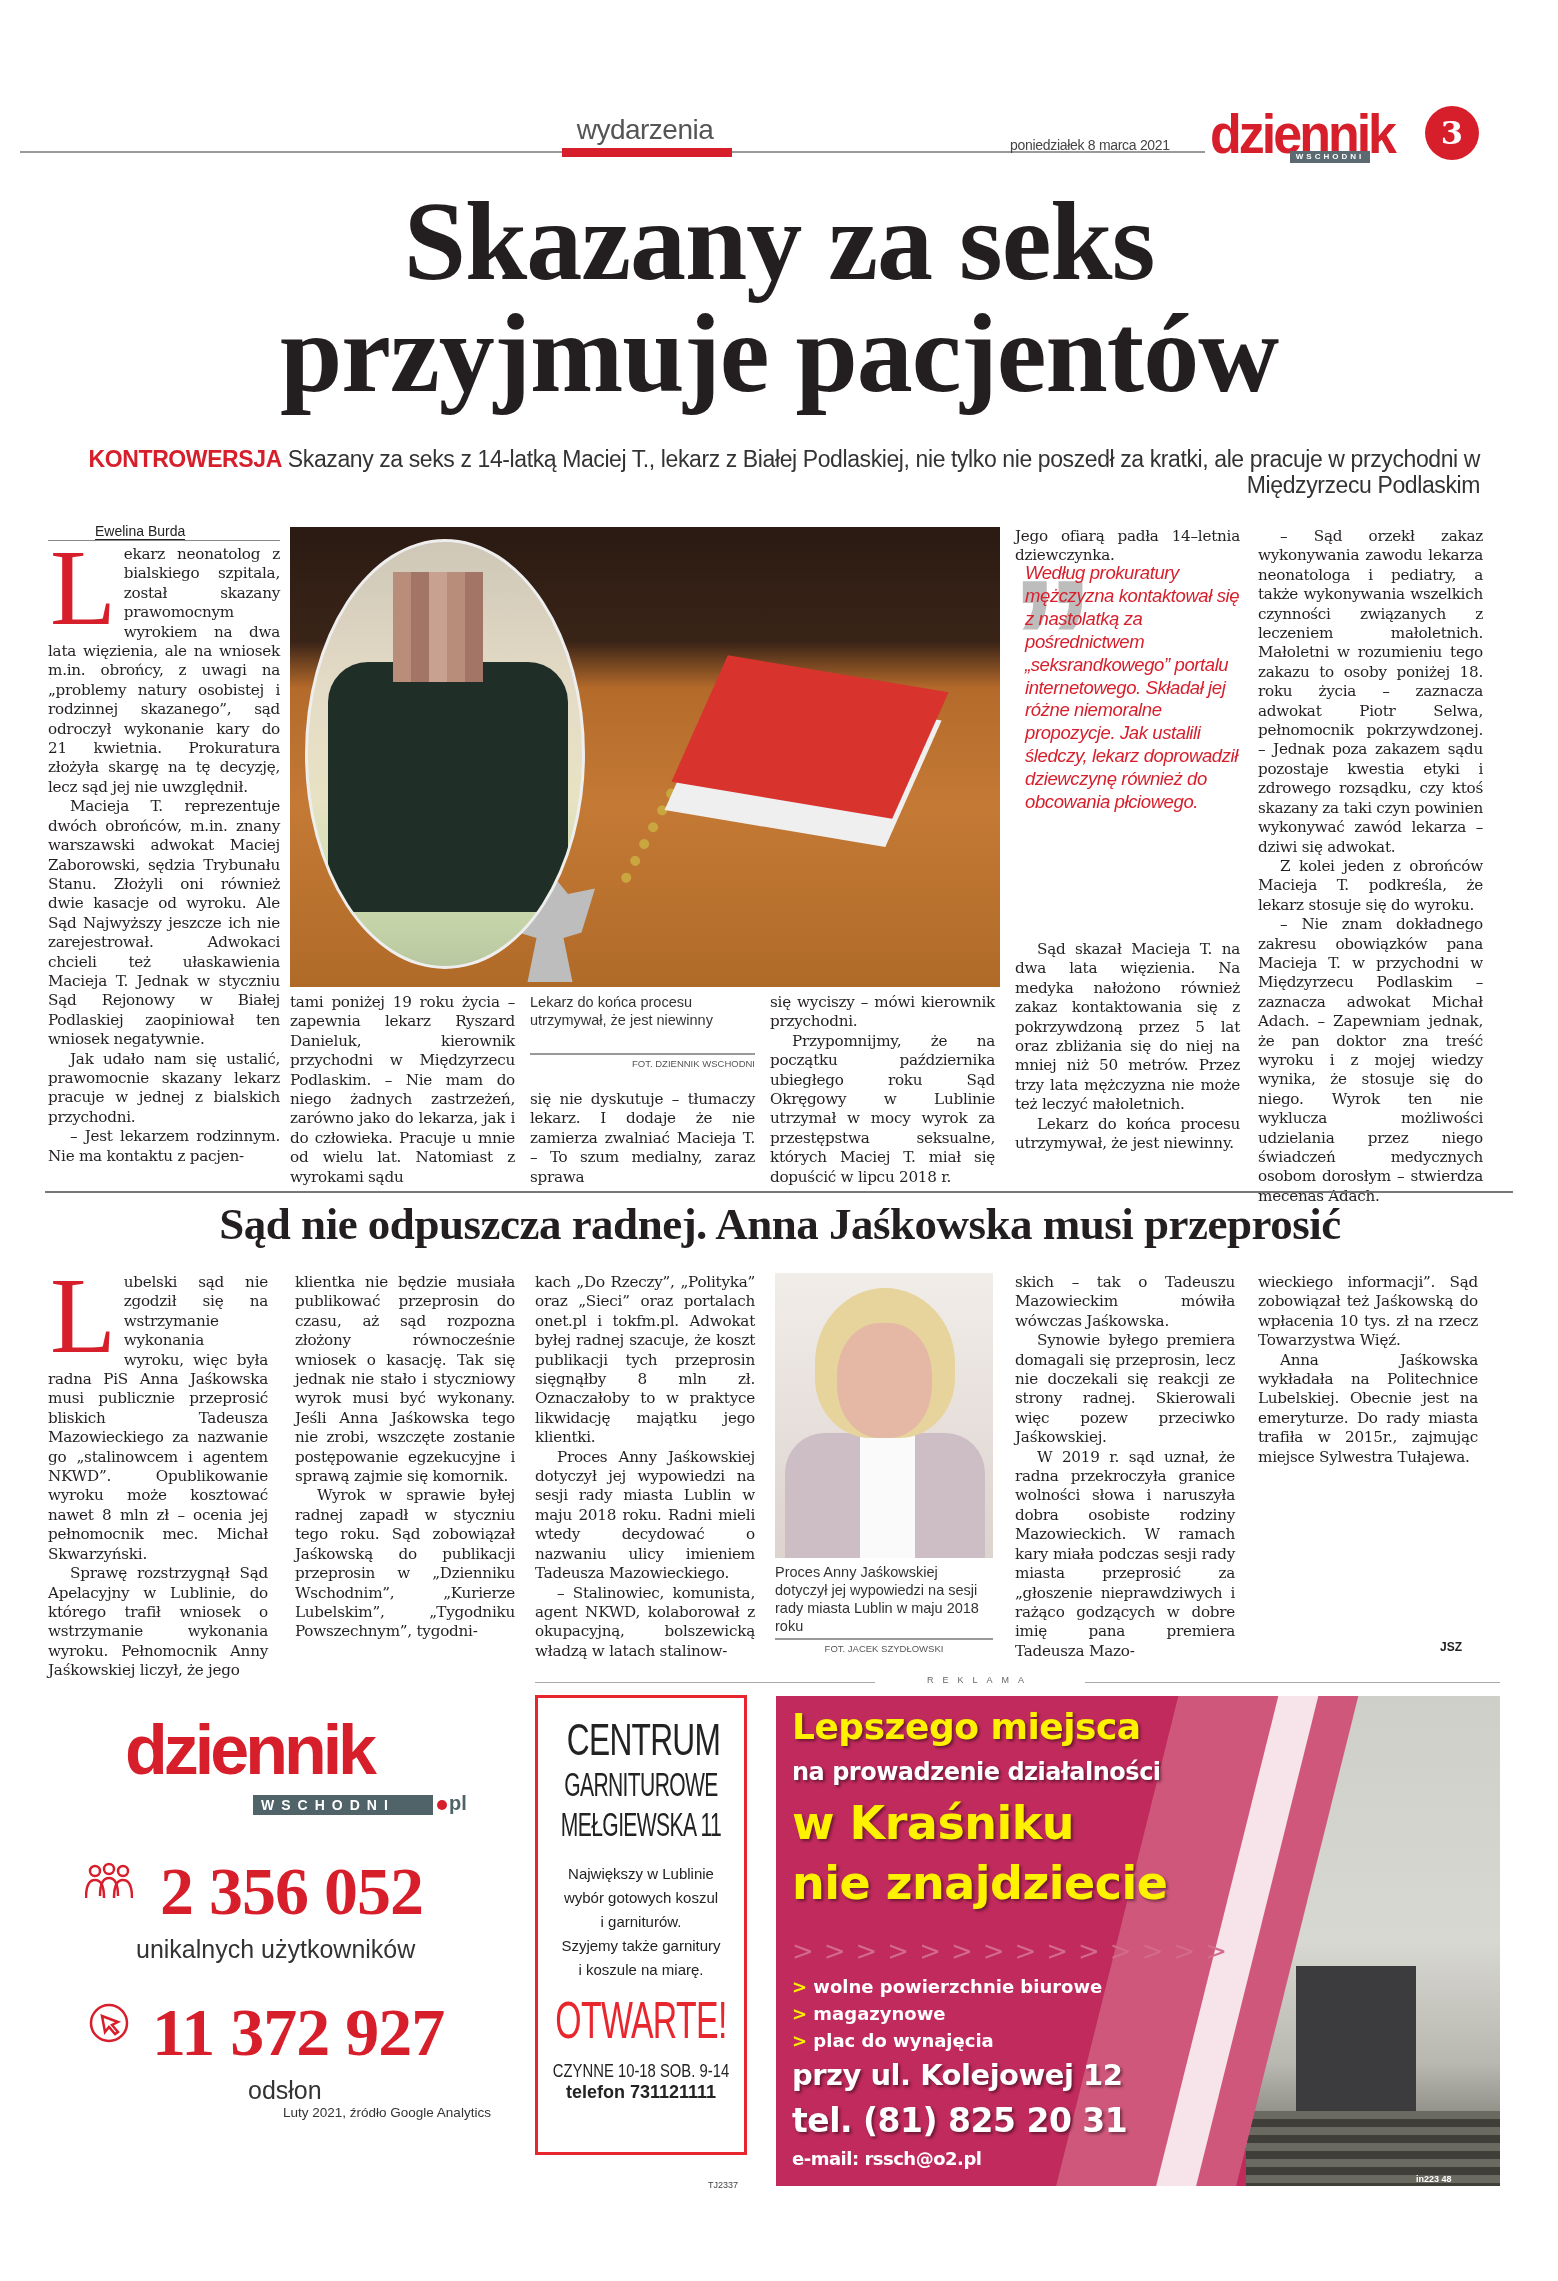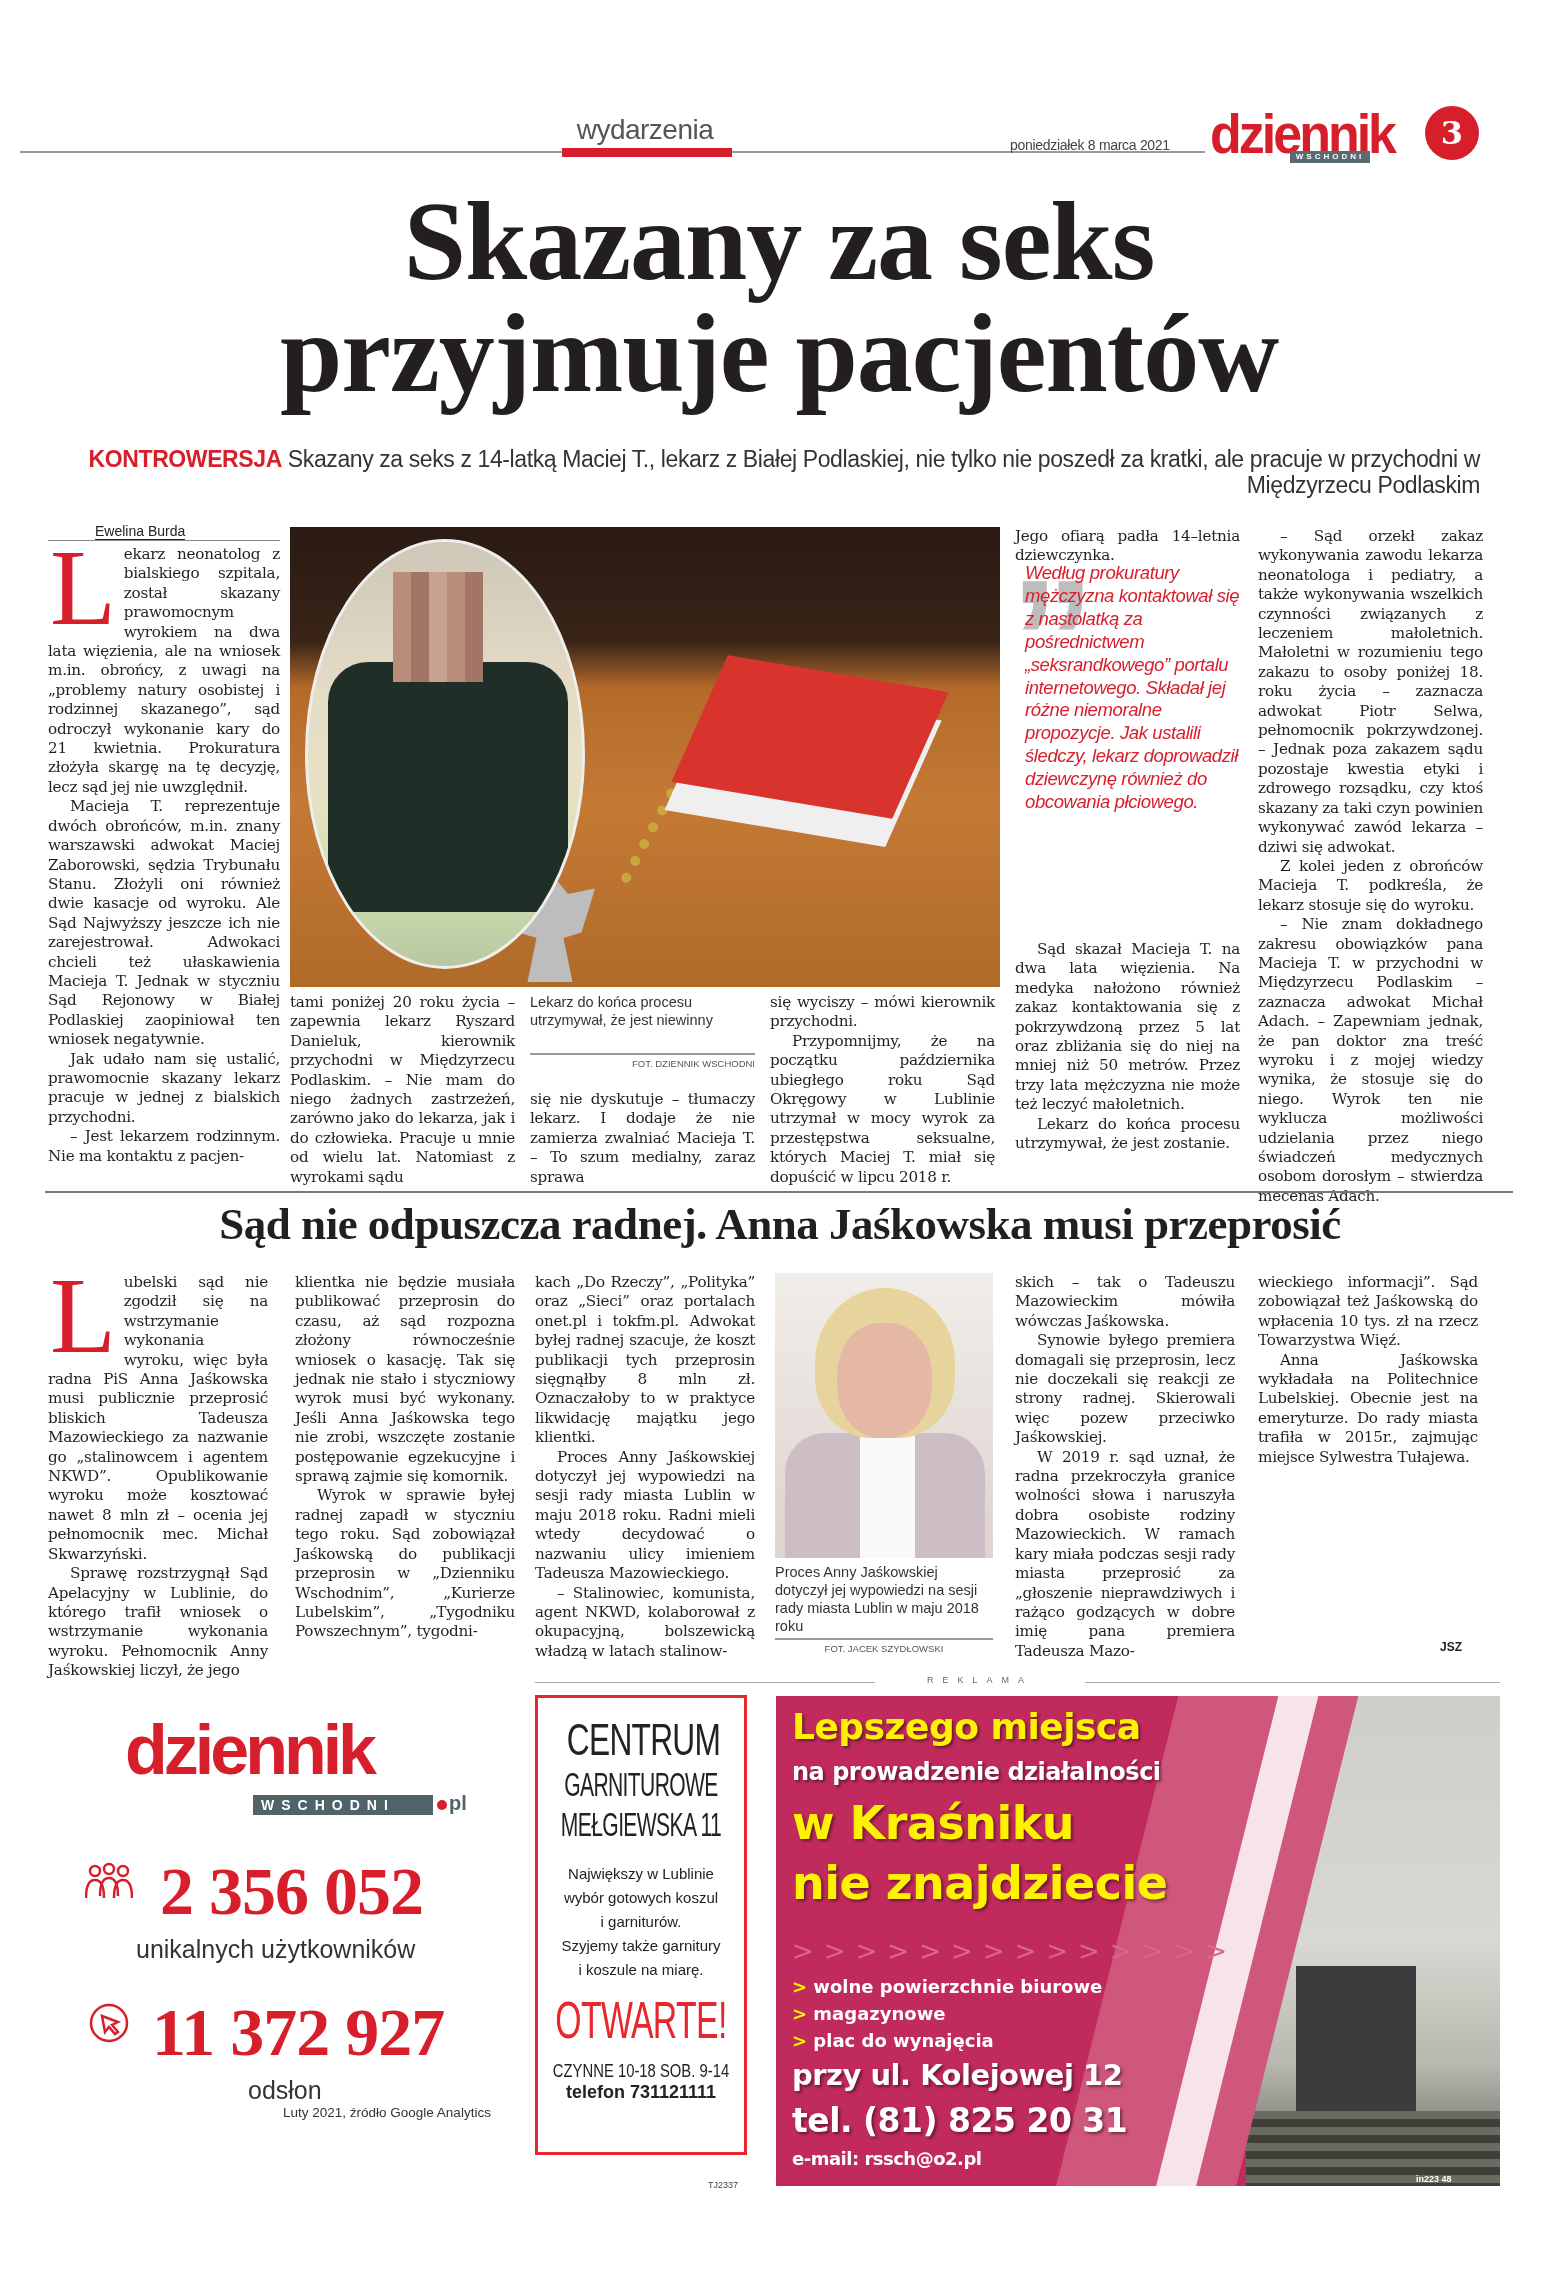--- a/index.html
+++ b/index.html
@@ -127,21 +127,21 @@
   <div class="chain"></div>
   <div class="book"></div>
   <div class="eagle"></div>
   <div class="ellipse">
     <div class="shirt"></div>
     <div class="face"></div>
   </div>
 </div>
 
 <div class="abs col" style="left:290px; top:993px; width:225px;">
-  <p class="noind">tami poniżej 20 roku życia – zapewnia lekarz Ryszard Danieluk, kierownik przychodni w Międzyrzecu Podlaskim. – Nie mam do niego żadnych zastrzeżeń, zarówno jako do lekarza, jak i do człowieka. Pracuje u mnie od wielu lat. Natomiast z wyrokami sądu</p>
+  <p class="noind">tami poniżej 19 roku życia – zapewnia lekarz Ryszard Danieluk, kierownik przychodni w Międzyrzecu Podlaskim. – Nie mam do niego żadnych zastrzeżeń, zarówno jako do lekarza, jak i do człowieka. Pracuje u mnie od wielu lat. Natomiast z wyrokami sądu</p>
 </div>
 
 <div class="abs caption1">Lekarz do końca procesu utrzymywał, że jest niewinny</div>
 <div class="abs caption1-rule"></div>
 <div class="abs credit1">FOT. DZIENNIK WSCHODNI</div>
 
 <div class="abs col" style="left:530px; top:1090px; width:225px;">
   <p class="noind">się nie dyskutuje – tłumaczy lekarz. I dodaje że nie zamierza zwalniać Macieja T. – To szum medialny, zaraz sprawa</p>
 </div>
 
@@ -150,21 +150,21 @@
   <p>Przypomnijmy, że na początku października ubiegłego roku Sąd Okręgowy w Lublinie utrzymał w mocy wyrok za przestępstwa seksualne, których Maciej T. miał się dopuścić w lipcu 2018 r.</p>
 </div>
 
 <div class="abs col" style="left:1015px; top:527px; width:225px;">
   <p class="noind">Jego ofiarą padła 14–letnia dziewczynka.</p>
 </div>
 <div class="abs quote-mark">”</div>
 <div class="abs pullquote">Według prokuratury mężczyzna kontaktował się z nastolatką za pośrednictwem „seksrandkowego” portalu internetowego. Składał jej różne niemoralne propozycje. Jak ustalili śledczy, lekarz doprowadził dziewczynę również do obcowania płciowego.</div>
 <div class="abs col" style="left:1015px; top:940px; width:225px;">
   <p>Sąd skazał Macieja T. na dwa lata więzienia. Na medyka nałożono również zakaz kontaktowania się z pokrzywdzoną przez 5 lat oraz zbliżania się do niej na mniej niż 50 metrów. Przez trzy lata mężczyzna nie może też leczyć małoletnich.</p>
-  <p>Lekarz do końca procesu utrzymywał, że jest zostanie.</p>
+  <p>Lekarz do końca procesu utrzymywał, że jest niewinny.</p>
 </div>
 
 <div class="abs col" style="left:1258px; top:527px; width:225px;">
   <p>– Sąd orzekł zakaz wykonywania zawodu lekarza neonatologa i pediatry, a także wykonywania wszelkich czynności związanych z leczeniem małoletnich. Małoletni w rozumieniu tego zakazu to osoby poniżej 18. roku życia – zaznacza adwokat Piotr Selwa, pełnomocnik pokrzywdzonej. – Jednak poza zakazem sądu pozostaje kwestia etyki i zdrowego rozsądku, czy ktoś skazany za taki czyn powinien wykonywać zawód lekarza – dziwi się adwokat.</p>
   <p>Z kolei jeden z obrońców Macieja T. podkreśla, że lekarz stosuje się do wyroku.</p>
   <p>– Nie znam dokładnego zakresu obowiązków pana Macieja T. w przychodni w Międzyrzecu Podlaskim – zaznacza adwokat Michał Adach. – Zapewniam jednak, że pan doktor zna treść wyroku i z mojej wiedzy wynika, że stosuje się do niego. Wyrok ten nie wyklucza możliwości udzielania przez niego świadczeń medycznych osobom dorosłym – stwierdza mecenas Adach.</p>
 </div>
 
 <div class="abs divider"></div>
 <div class="abs headline2">Sąd nie odpuszcza radnej. Anna Jaśkowska musi przeprosić</div>

